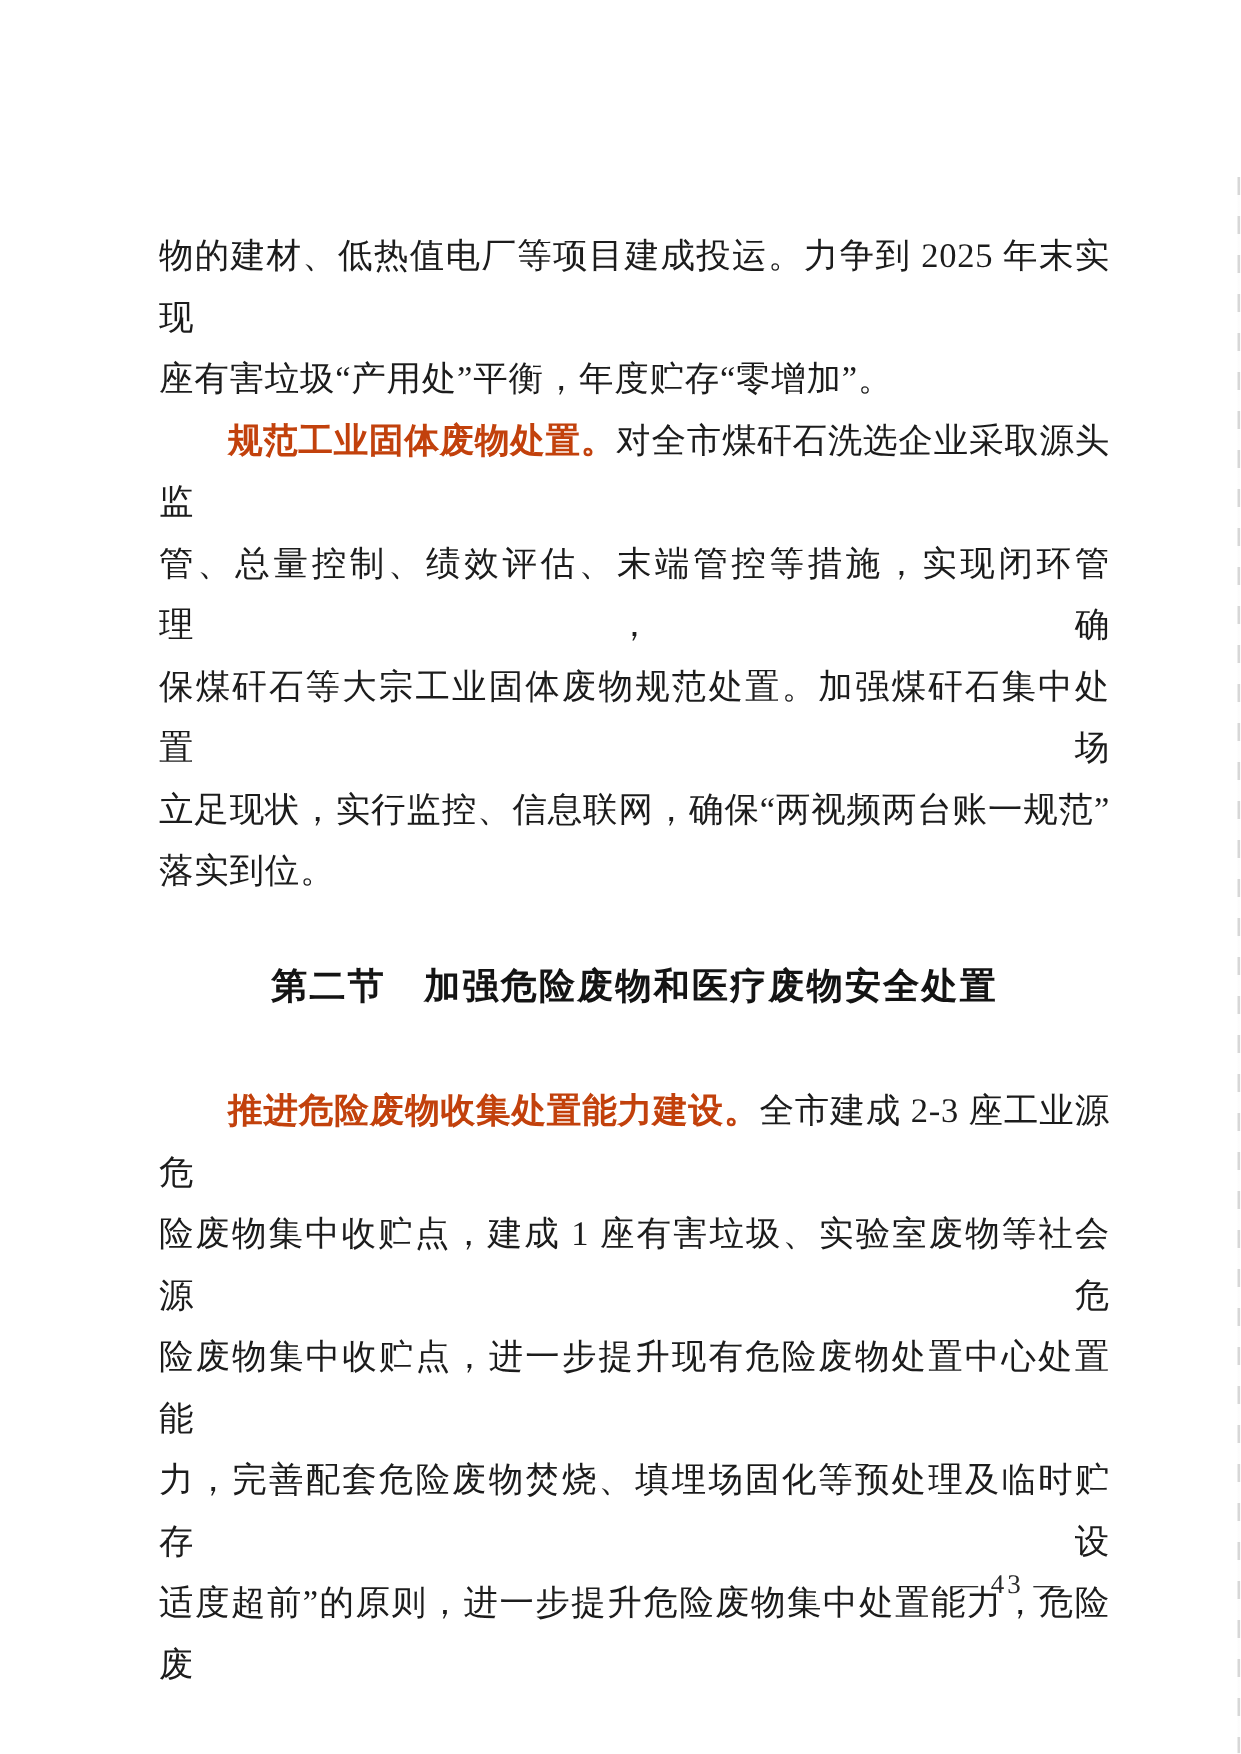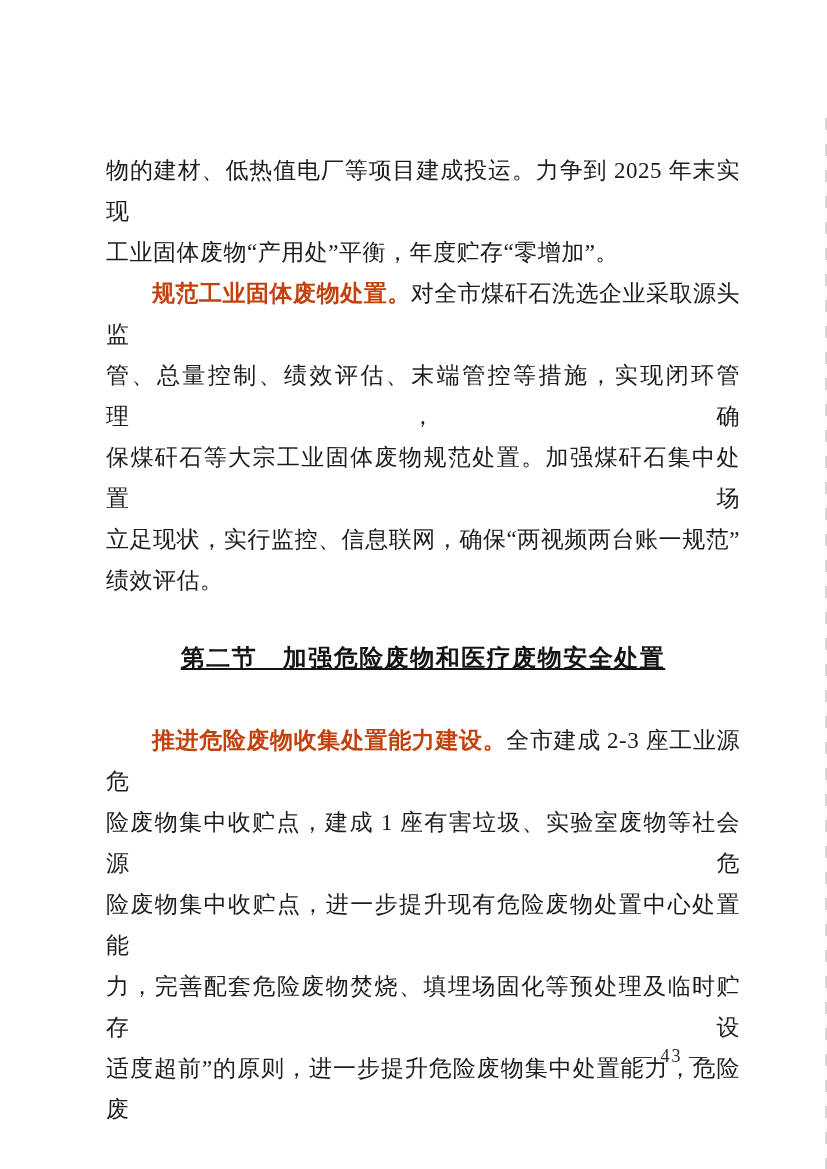--- a/index.html
+++ b/index.html
@@ -38,21 +38,20 @@
   .seg.bold { font-weight: 700; color: #c2410c; }
   .heading {
     margin-top: 37px;
     margin-bottom: 41px;
     text-align: center;
     font-size: 24px;
     font-weight: 700;
     color: #141414;
     letter-spacing: 1.5px;
     line-height: 41px;
-    text-decoration: underline;
   }
   .page-number {
     position: absolute;
     top: 1046px;
     right: 118px;
     font-size: 18px;
     letter-spacing: 2px;
     color: #2a2a2a;
     font-family: "Liberation Serif", "DejaVu Serif", serif;
   }
@@ -70,28 +69,28 @@
     pointer-events: none;
   }
 </style>
 </head>
 <body>
 
 <div class="page">
   <div class="content" id="doc">
       <div class="para">
         <div class="line j"><span class="seg">物的建材、低热值电厂等项目建成投运。力争到 2025 年末实现</span></div>
-        <div class="line"><span class="seg">工业固体废物“产用处”平衡，年度贮存“零增加”。</span></div>
+        <div class="line"><span class="seg">座有害垃圾“产用处”平衡，年度贮存“零增加”。</span></div>
       </div>
       <div class="para">
         <div class="line j ind"><span class="seg bold">规范工业固体废物处置。</span><span class="seg">对全市煤矸石洗选企业采取源头监</span></div>
         <div class="line j"><span class="seg">管、总量控制、绩效评估、末端管控等措施，实现闭环管理，确</span></div>
         <div class="line j"><span class="seg">保煤矸石等大宗工业固体废物规范处置。加强煤矸石集中处置场</span></div>
         <div class="line j"><span class="seg">立足现状，实行监控、信息联网，确保“两视频两台账一规范”</span></div>
-        <div class="line"><span class="seg">绩效评估。</span></div>
+        <div class="line"><span class="seg">落实到位。</span></div>
       </div>
       <div class="heading">第二节　加强危险废物和医疗废物安全处置</div>
       <div class="para">
         <div class="line j ind"><span class="seg bold">推进危险废物收集处置能力建设。</span><span class="seg">全市建成 2-3 座工业源危</span></div>
         <div class="line j"><span class="seg">险废物集中收贮点，建成 1 座有害垃圾、实验室废物等社会源危</span></div>
         <div class="line j"><span class="seg">险废物集中收贮点，进一步提升现有危险废物处置中心处置能</span></div>
         <div class="line j"><span class="seg">力，完善配套危险废物焚烧、填埋场固化等预处理及临时贮存设</span></div>
         <div class="line j"><span class="seg">适度超前”的原则，进一步提升危险废物集中处置能力，危险废</span></div>
       </div>
     </div>

